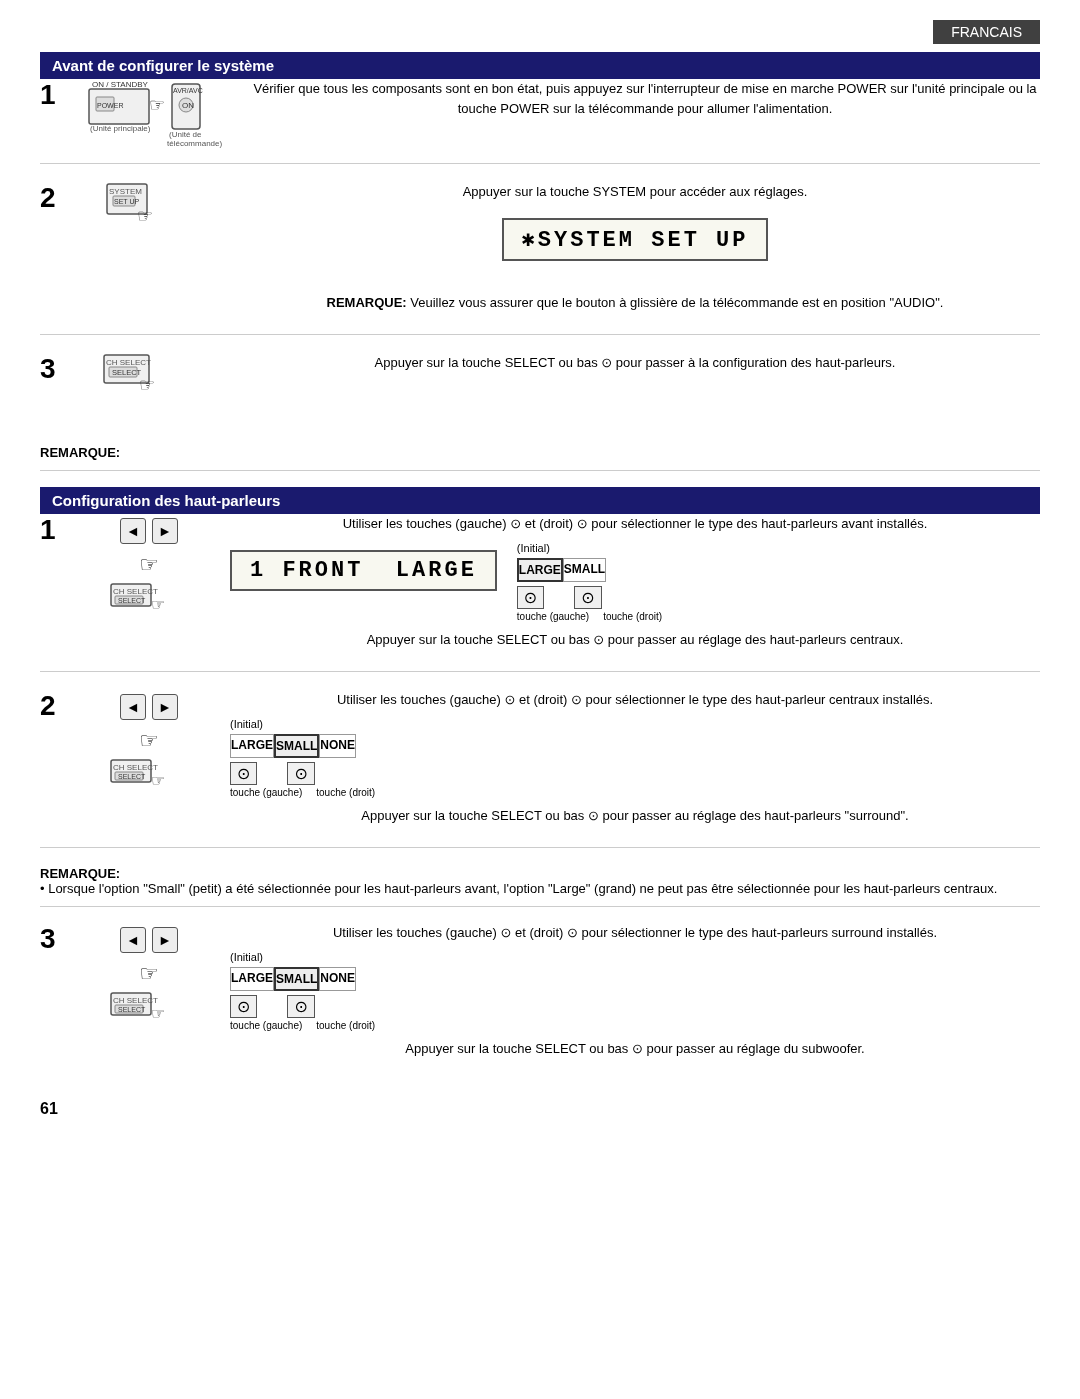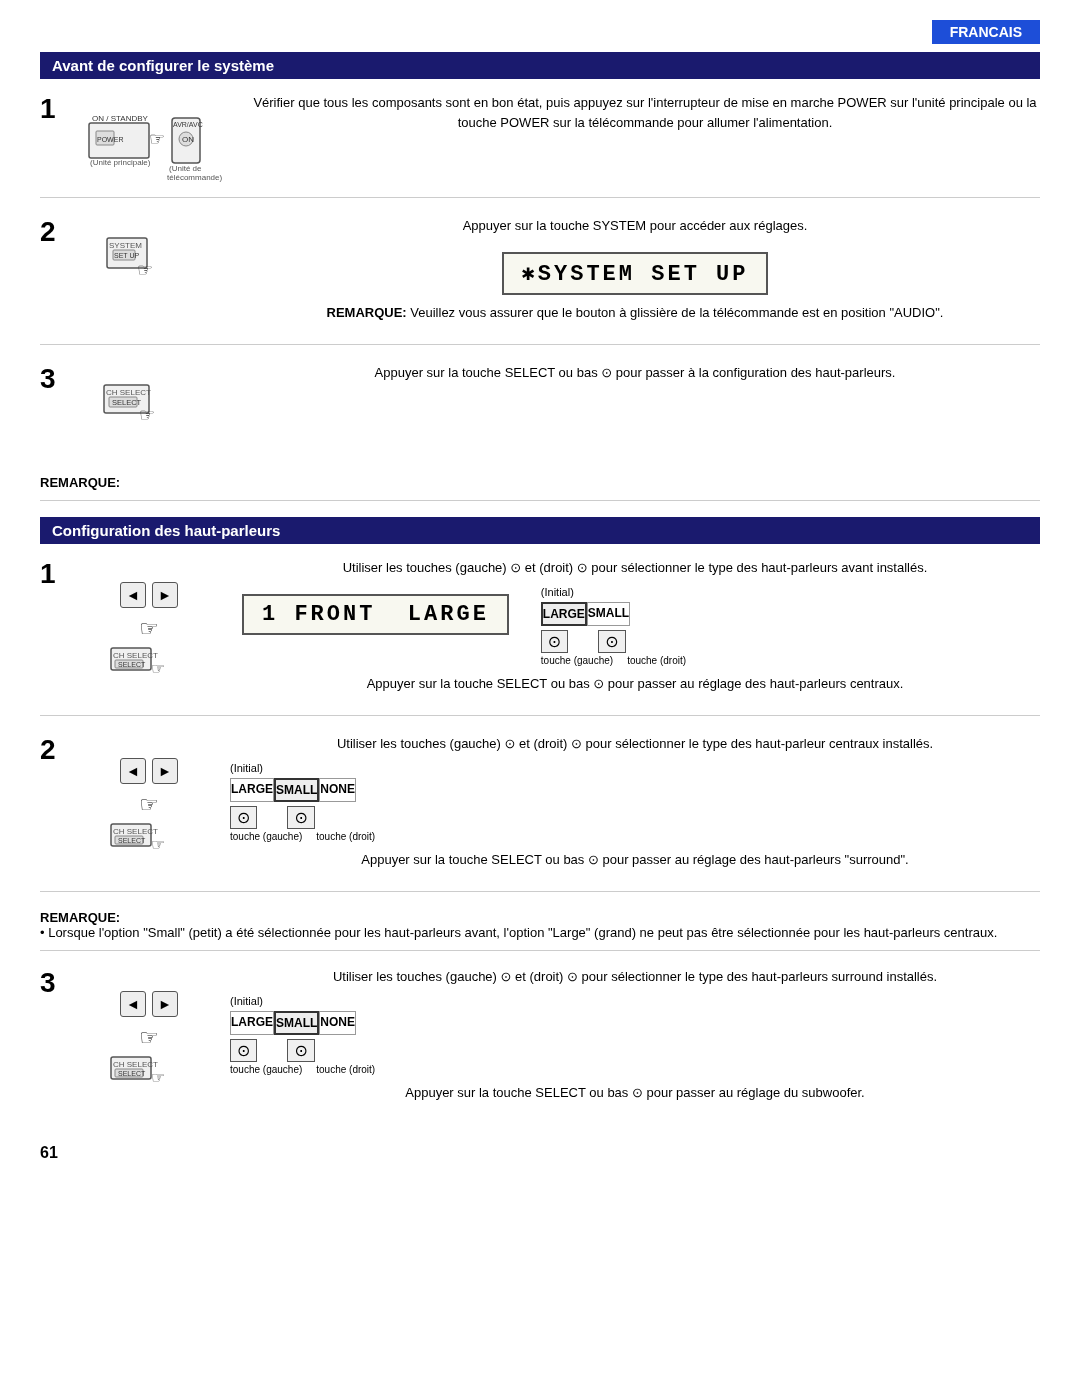--- a/index.html
+++ b/index.html
@@ -12,36 +12,35 @@
       min-height: 1399px;
       padding: 20px 40px;
     }
 
     
     .lang-header {
       text-align: right;
       margin-bottom: 8px;
     }
     .lang-badge {
-      background: #1d4ed8;
+      background: #404040;
       color: #fff;
-      font-weight: bold;
+      font-weight: normal;
       font-size: 14px;
       padding: 4px 18px;
       display: inline-block;
     }
 
     
     .section-header {
       background: #1a1a6e;
       color: #fff;
       font-weight: bold;
       font-size: 15px;
       padding: 5px 12px;
-      margin-bottom: 14px;
     }
 
     
     .step-block {
       display: flex;
       align-items: flex-start;
       margin-bottom: 18px;
       padding-bottom: 14px;
       border-bottom: 1px solid #ccc;
       gap: 16px;
@@ -52,42 +51,41 @@
       min-width: 28px;
       line-height: 1;
       margin-top: 2px;
     }
     .step-icon-area {
       min-width: 130px;
       display: flex;
       flex-direction: column;
       align-items: center;
       gap: 4px;
-      margin-top: 20px;
     }
     .step-content {
       flex: 1;
       text-align: center;
     }
     .step-content p {
       margin-bottom: 8px;
       line-height: 1.5;
     }
 
     
     .lcd-display {
       border: 2px solid #555;
       display: inline-block;
       padding: 6px 18px;
       font-family: 'Courier New', monospace;
       font-size: 22px;
       font-weight: bold;
       letter-spacing: 3px;
       background: #f8f8f0;
-      margin: 8px 12px;
+      margin: 8px 0;
     }
     .btn-option {
       border: 1px solid #999;
       padding: 3px 0;
       font-size: 12px;
       font-weight: bold;
       background: #fff;
     }
     .btn-option.selected {
       background: #eee;
@@ -188,21 +186,21 @@
       <rect x="8" y="2" width="40" height="30" rx="2" fill="#f0f0f0" stroke="#555" stroke-width="1.5"></rect>
       <text x="10" y="12" font-size="8" fill="#555">SYSTEM</text>
       <rect x="14" y="14" width="22" height="10" rx="1" fill="#ddd" stroke="#888" stroke-width="1"></rect>
       <text x="15" y="22" font-size="7" fill="#333">SET UP</text>
       <text x="38" y="40" font-size="18" fill="#333">☞</text>
     </svg>
   </div>
   <div class="step-content">
     <p>Appuyer sur la touche SYSTEM pour accéder aux réglages.</p>
     <div class="lcd-display">✱SYSTEM SET UP</div>
-    <p style="margin-top:0;">
+    <p style="margin-top:24px;">
       <span class="bold">REMARQUE:</span>
       Veuillez vous assurer que le bouton à glissière de la télécommande est en position "AUDIO".
     </p>
   </div>
 </div>
 
 <div class="step-block" style="border-bottom:none;">
   <div class="step-number">3</div>
   <div class="step-icon-area">
     <svg width="100" height="60">

